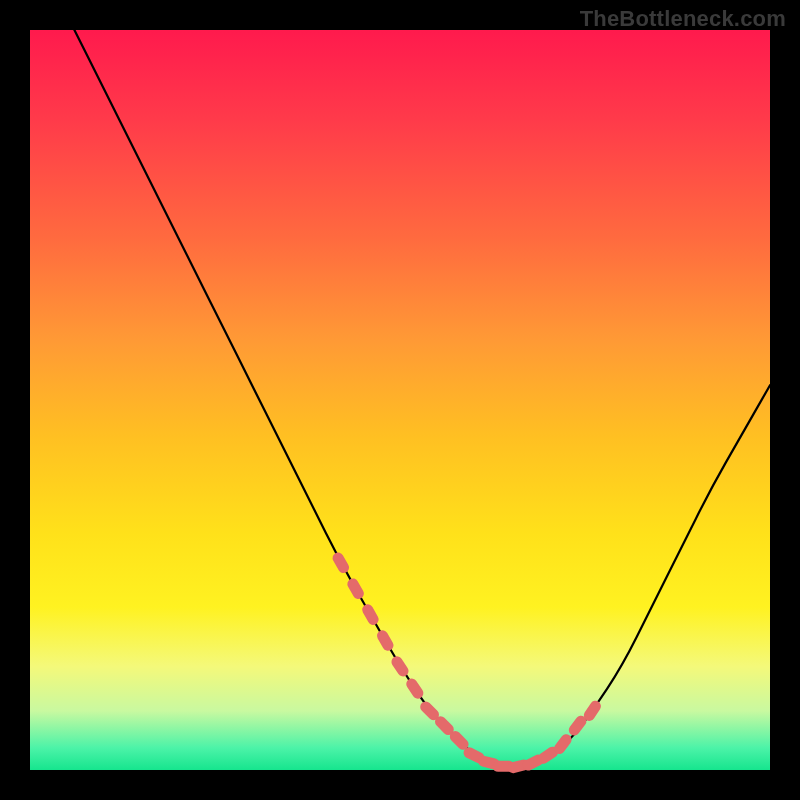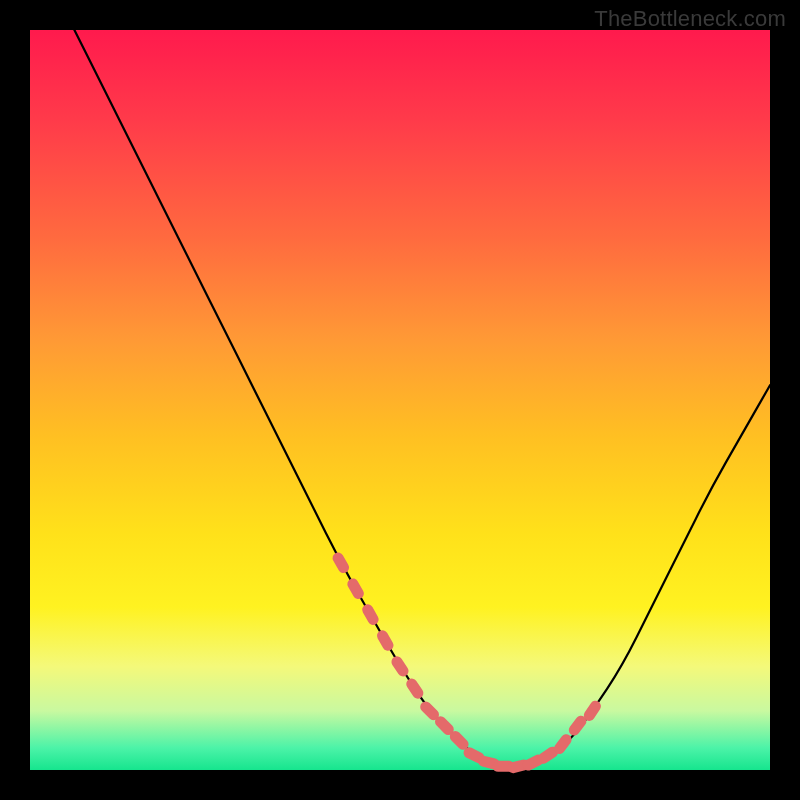--- a/index.html
+++ b/index.html
@@ -39,21 +39,21 @@
       #4cf3a8 97%,
       #16e58e 100%
     );
   }
   .watermark {
     position: absolute;
     top: 6px;
     right: 14px;
     color: #3a3a3a;
     font-size: 22px;
-    font-weight: 400;
+    font-weight: 700;
     letter-spacing: 0.2px;
     user-select: none;
   }
   svg.curve {
     position: absolute;
     left: 0;
     top: 0;
     width: 740px;
     height: 740px;
     overflow: visible;

